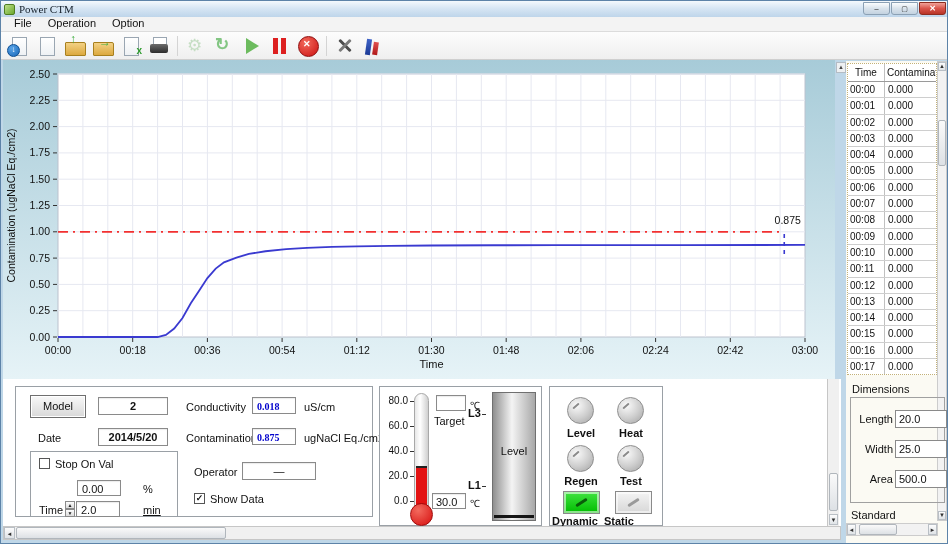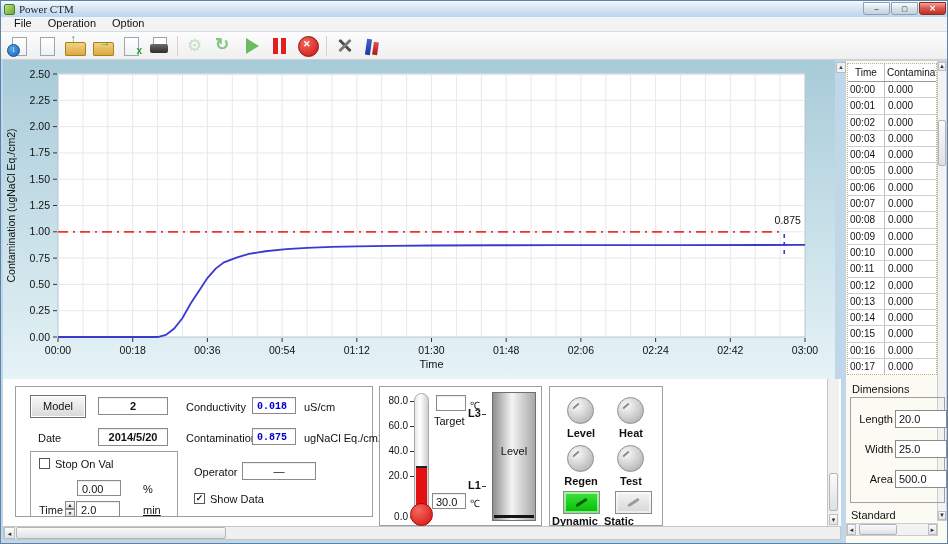--- a/index.html
+++ b/index.html
@@ -109,21 +109,21 @@
   .bp-vscroll { position:absolute; right:2px; top:0; width:12px; height:147px; background:#f0f0f0; border-left:1px solid #c6c6c6; }
 
   .group-box { position:absolute; border:1px solid #9aa0a6; background:#fff; }
   .g1 { left:12px; top:7px;  width:358px; height:131px; }
   .g2 { left:376px; top:7px; width:163px; height:140px; }
   .g3 { left:546px; top:7px; width:114px; height:140px; }
 
   .label { position:absolute; font-size:11px; white-space:nowrap; }
   .input-box { position:absolute; background:#fff; border:1px solid #8a8a8a; font-size:11px;
     box-shadow:inset 0 1px 1px rgba(0,0,0,.08); }
-  .val-blue { color:#0000cc; font-family:Liberation Mono, monospace; font-size:10px; font-weight:bold; }
+  .val-blue { color:#0000cc; font-family:Liberation Serif, serif; font-size:10px; font-weight:bold; }
   .btn3d { position:absolute; background:linear-gradient(#f8f8f8,#d9d9d9); border:1px solid #6f6f6f;
     box-shadow:inset 0 0 0 1px #fff; font-size:11px; text-align:center; }
   .checkbox { position:absolute; width:11px; height:11px; background:#fff; border:1px solid #555; font-size:9px;
     line-height:9px; text-align:center; font-weight:bold; }
   .checkbox.checked::after { content:"✓"; }
   .spinner { position:absolute; width:10px; height:17px; }
   .spin-b { position:absolute; left:0; width:10px; height:8px; background:linear-gradient(#fcfcfc,#dcdcdc);
     border:1px solid #8a8a8a; font-size:5px; text-align:center; line-height:7px; color:#222; }
 
   
@@ -463,21 +463,21 @@
       <span class="checkbox checked" style="left:178px;top:106px;"></span>
       <span class="label" style="left:194px;top:106px;">Show Data</span>
     </div>
 
     <div class="group-box g2">
       <div id="thermoScale">
           <div class="thermo-scale-row" style="left: 0px; top: 8px;">80.0</div>
           <div class="thermo-scale-row" style="left: 0px; top: 33px;">60.0</div>
           <div class="thermo-scale-row" style="left: 0px; top: 58px;">40.0</div>
           <div class="thermo-scale-row" style="left: 0px; top: 83px;">20.0</div>
-          <div class="thermo-scale-row" style="left: 0px; top: 108px; margin-top: 16px;">0.0</div>
+          <div class="thermo-scale-row" style="left: 0px; top: 108px;">0.0</div>
         </div>
       <div class="thermo-track">
         <div class="thermo-fill" id="thermoFill" style="height: 44.25px;"></div>
       </div>
       <div class="thermo-bulb"></div>
       <div class="input-box" style="left:56px;top:8px;width:30px;height:16px;"></div>
       <span class="label" style="left:90px;top:11px;font-size:10px;">℃</span>
       <span class="label" style="left:54px;top:28px;">Target</span>
       <div class="input-box" style="left:52px;top:106px;width:34px;height:16px;padding:2px 0 0 3px;">30.0</div>
       <span class="label" style="left:90px;top:109px;font-size:10px;">℃</span>

